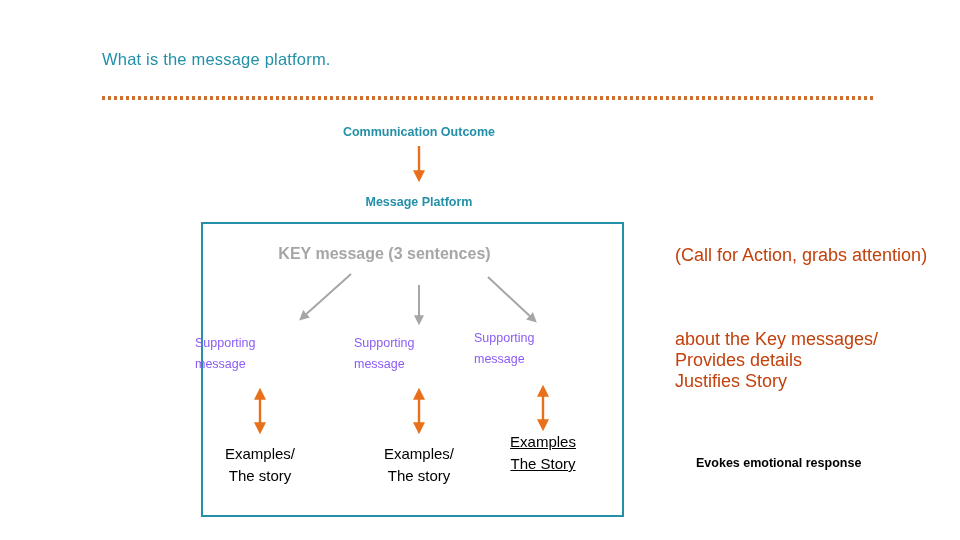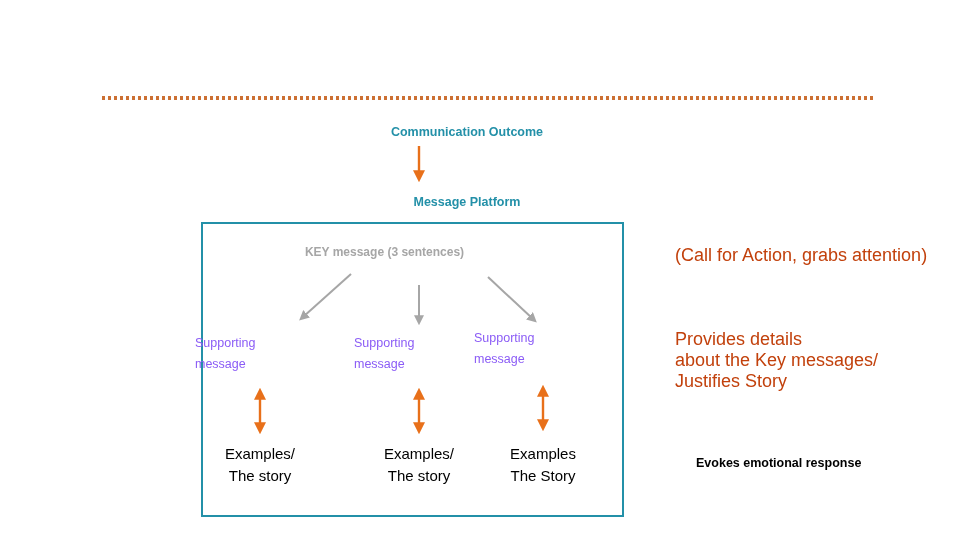--- a/index.html
+++ b/index.html
@@ -45,21 +45,20 @@
   }
 
   
   .heading-teal {
     position: absolute;
     font-size: 12.5px;
     font-weight: bold;
     color: #2390a8;
     white-space: nowrap;
     text-align: center;
-    padding-left: 48px;
   }
   #communication-outcome {
     left: 0; top: 125px;
     width: 838px;
   }
   #message-platform {
     left: 0; top: 195px;
     width: 838px;
   }
 
@@ -75,21 +74,21 @@
     background: transparent;
   }
 
   
   .key-message {
     position: absolute;
     left: 201px;
     top: 245px;
     width: 367px;
     text-align: center;
-    font-size: 12px;
+    font-size: 16px;
     font-weight: bold;
     color: #a6a6a6;
     white-space: nowrap;
   }
 
   
   .supporting {
     position: absolute;
     width: 130px;
     text-align: left;
@@ -105,21 +104,21 @@
   .examples {
     position: absolute;
     width: 130px;
     text-align: center;
     font-size: 15px;
     color: #000000;
     line-height: 22px;
   }
   .examples.col1 { left: 195px; top: 443px; }
   .examples.col2 { left: 354px; top: 443px; }
-  .examples.col3 { left: 478px; top: 443px; }
+  .examples.col3 { left: 478px; top: 431px; text-decoration: underline; }
 
   
   .annotation {
     position: absolute;
     font-size: 18px;
     color: #c2410c;
     line-height: 21px;
   }
   #annotation-call-action { left: 675px; top: 245px; white-space: nowrap; }
   #annotation-provides-details { left: 675px; top: 329px; width: 230px; }
@@ -137,20 +136,21 @@
     left: 0; top: 0;
     width: 960px; height: 540px;
     pointer-events: none;
   }
 </style>
 </head>
 <body>
 
 <div id="slide">
 
+  <div class="slide-title">What is the message platform.</div>
 
   <div class="divider"></div>
 
   <div class="heading-teal" id="communication-outcome">Communication Outcome</div>
 
   <div class="heading-teal" id="message-platform">Message Platform</div>
 
   <div class="main-box"></div>
 
   <div class="key-message">KEY message (3 sentences)</div>
@@ -177,22 +177,22 @@
     <div>The story</div>
   </div>
   <div class="examples col3">
     <div>Examples</div>
     <div>The Story</div>
   </div>
 
   <div class="annotation" id="annotation-call-action">(Call for Action, grabs attention)</div>
 
   <div class="annotation" id="annotation-provides-details">
+    <div>about the Key messages/</div>
     <div>Provides details</div>
-    <div>about the Key messages/</div>
     <div>Justifies Story</div>
   </div>
 
   <div class="annotation" id="annotation-evokes">Evokes emotional response</div>
 
   <svg class="arrow-layer" viewBox="0 0 960 540" xmlns="http://www.w3.org/2000/svg">
     <defs>
       <marker id="head-orange" markerWidth="5" markerHeight="5" refX="2.4" refY="2.5" orient="auto">
         <path d="M0,0 L5,2.5 L0,5 z" fill="#e8701a"></path>
       </marker>

